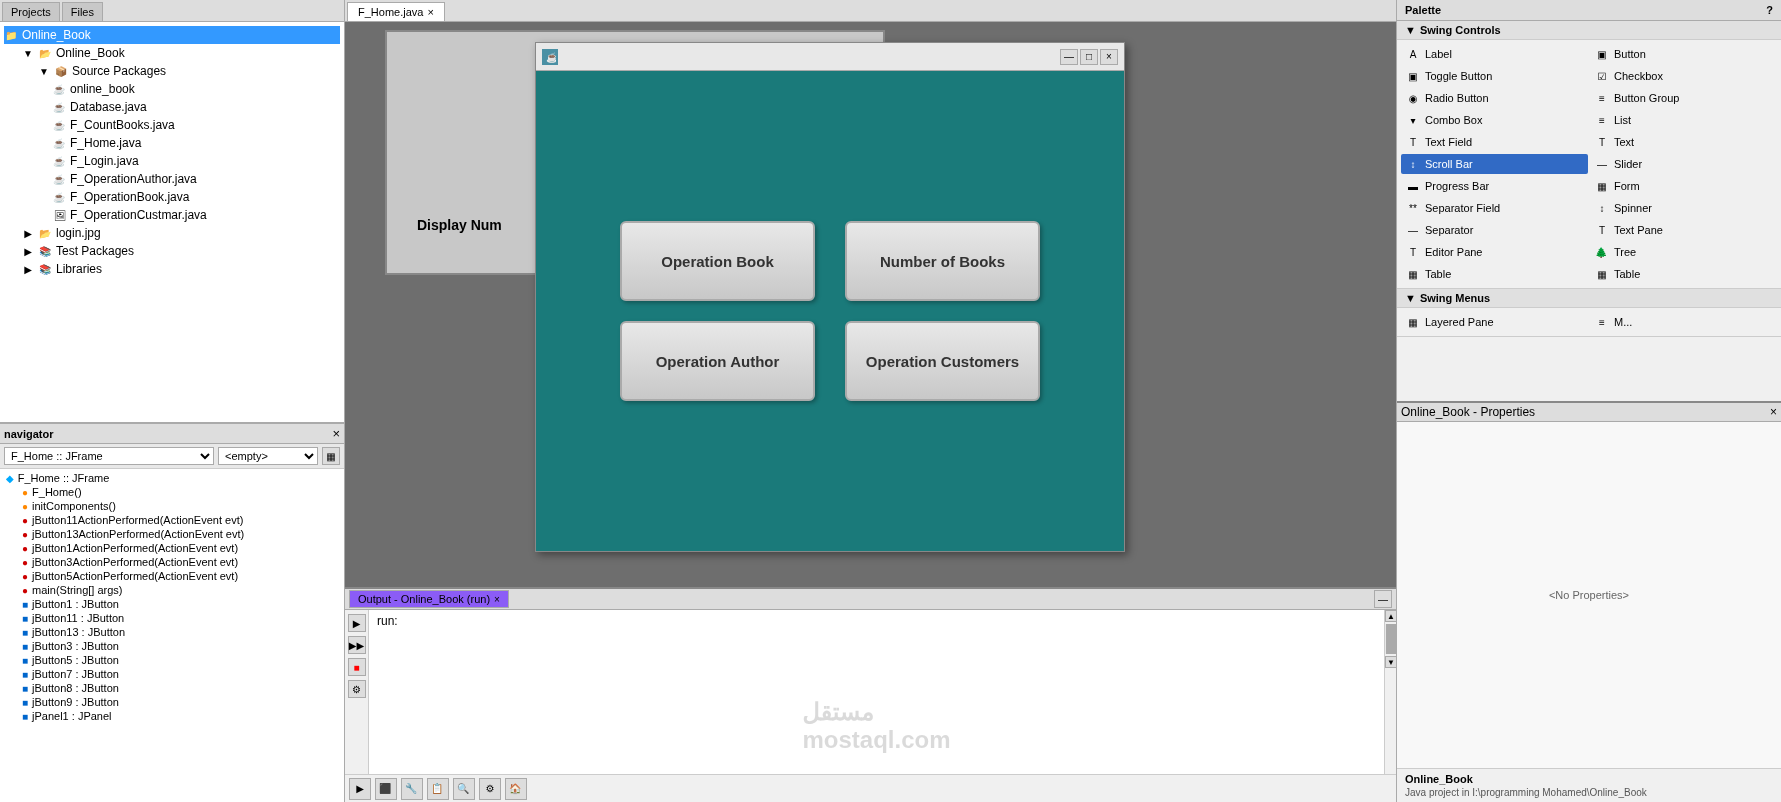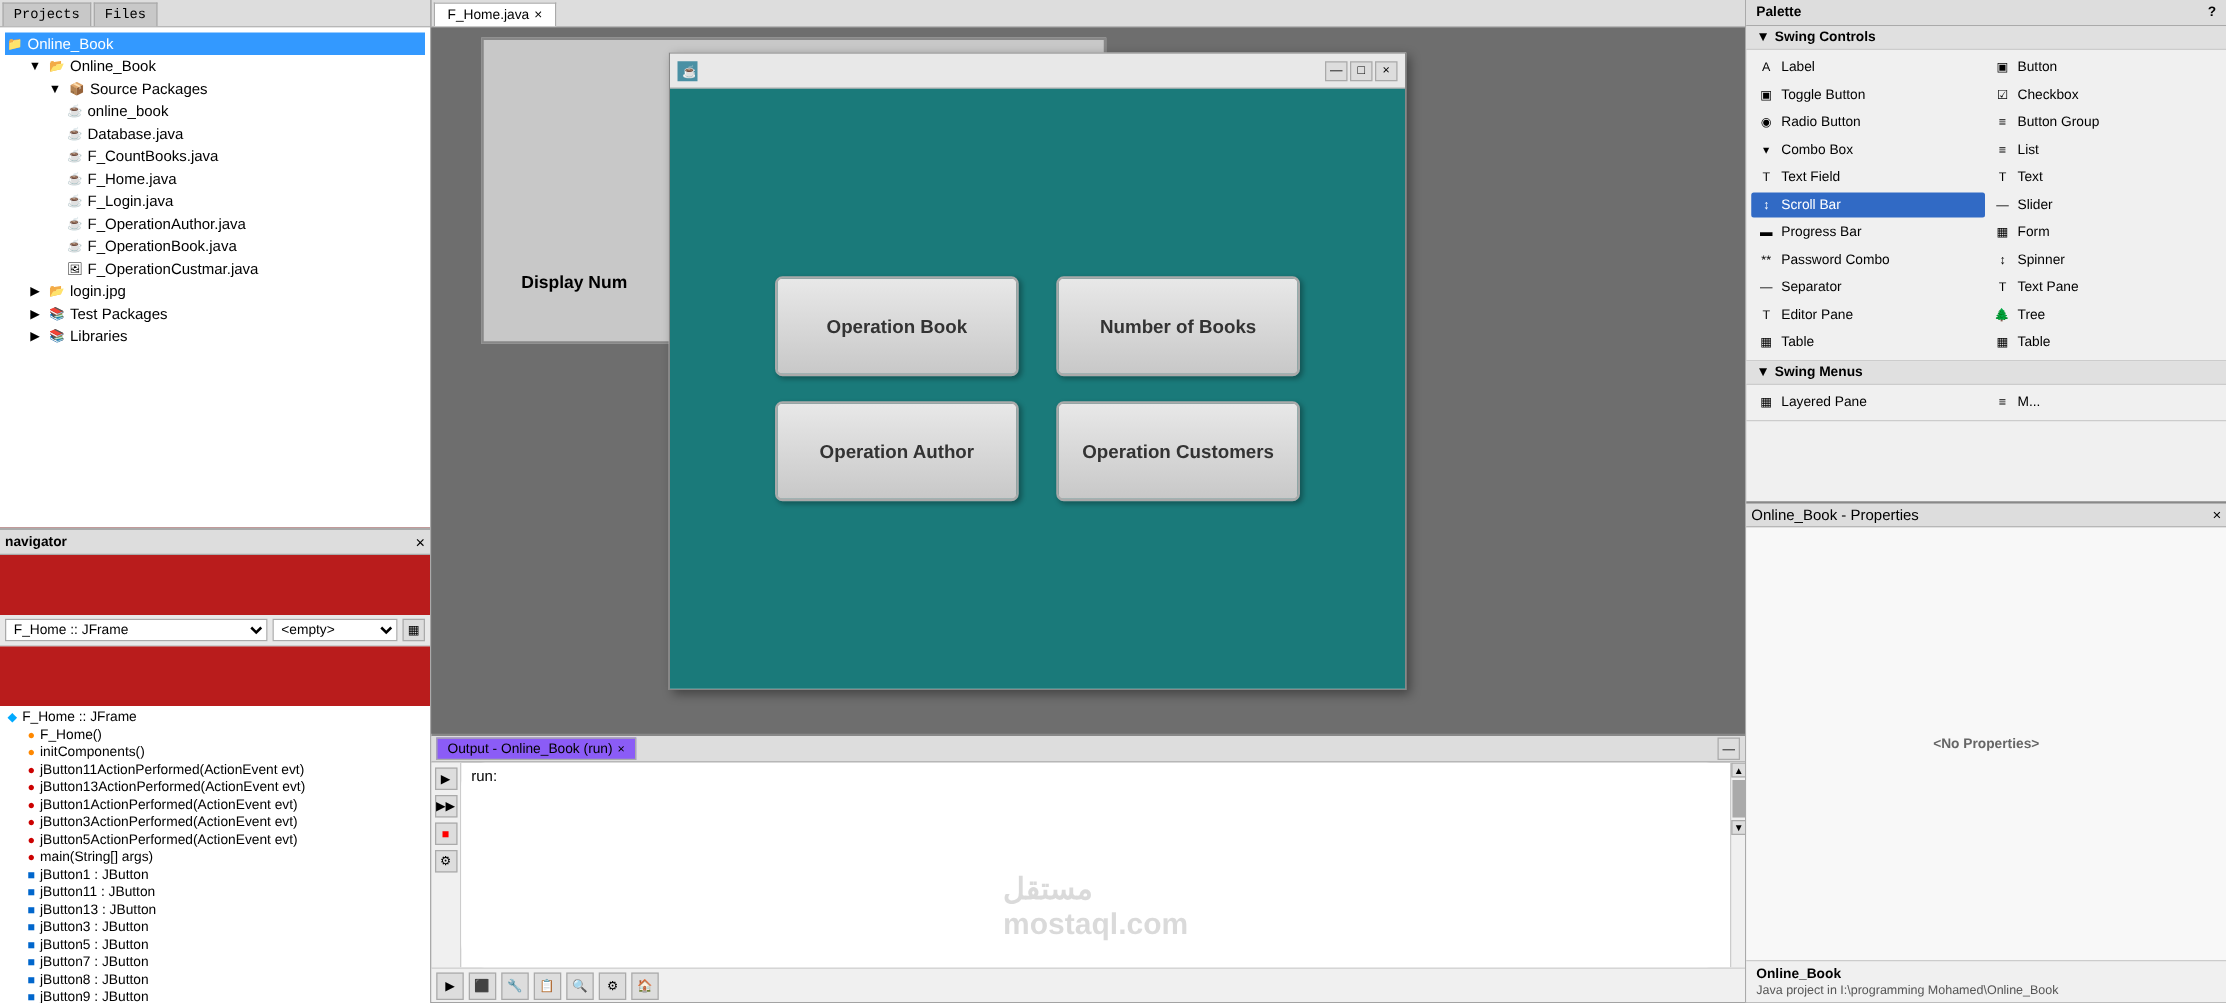--- a/index.html
+++ b/index.html
@@ -31,21 +31,20 @@
     }
 
     .tab {
       padding: 3px 8px;
       background: #c8c8c8;
       border: 1px solid #aaa;
       border-bottom: none;
       font-size: 11px;
       cursor: pointer;
       margin-right: 2px;
-      font-family: Liberation Mono, monospace;
     }
 
     .project-tree {
       flex: 1;
       overflow-y: auto;
       padding: 4px;
       background: #fff;
     }
 
     .tree-item {
@@ -70,24 +69,23 @@
     }
 
     .indent-1 { padding-left: 16px; }
     .indent-2 { padding-left: 32px; }
     .indent-3 { padding-left: 48px; }
 
     
     .navigator-panel {
       height: 380px;
       border-top: 2px solid #aaa;
-      background: #b91c1c;
+      background: #0ea5e9;
       display: flex;
       flex-direction: column;
-      gap: 48px;
     }
 
     .nav-header {
       display: flex;
       align-items: center;
       background: #ddd;
       border-bottom: 1px solid #aaa;
       padding: 2px 4px;
     }
 
@@ -456,21 +454,20 @@
     }
 
     .properties-content {
       flex: 1;
       display: flex;
       align-items: center;
       justify-content: center;
       background: #f8f8f8;
       color: #666;
       font-size: 11px;
-      font-weight: bold;
     }
 
     .properties-footer {
       padding: 4px 8px;
       background: #f0f0f0;
       border-top: 1px solid #ccc;
       font-size: 11px;
     }
 
     .properties-footer-title {
@@ -828,21 +825,21 @@
         <div class="palette-item">
           <span class="palette-icon">▬</span>
           <span>Progress Bar</span>
         </div>
         <div class="palette-item">
           <span class="palette-icon">▦</span>
           <span>Form</span>
         </div>
         <div class="palette-item">
           <span class="palette-icon">**</span>
-          <span>Password Combo</span>
+          <span>Separator Field</span>
         </div>
         <div class="palette-item">
           <span class="palette-icon">↕</span>
           <span>Spinner</span>
         </div>
         <div class="palette-item">
           <span class="palette-icon">—</span>
           <span>Separator</span>
         </div>
         <div class="palette-item">

